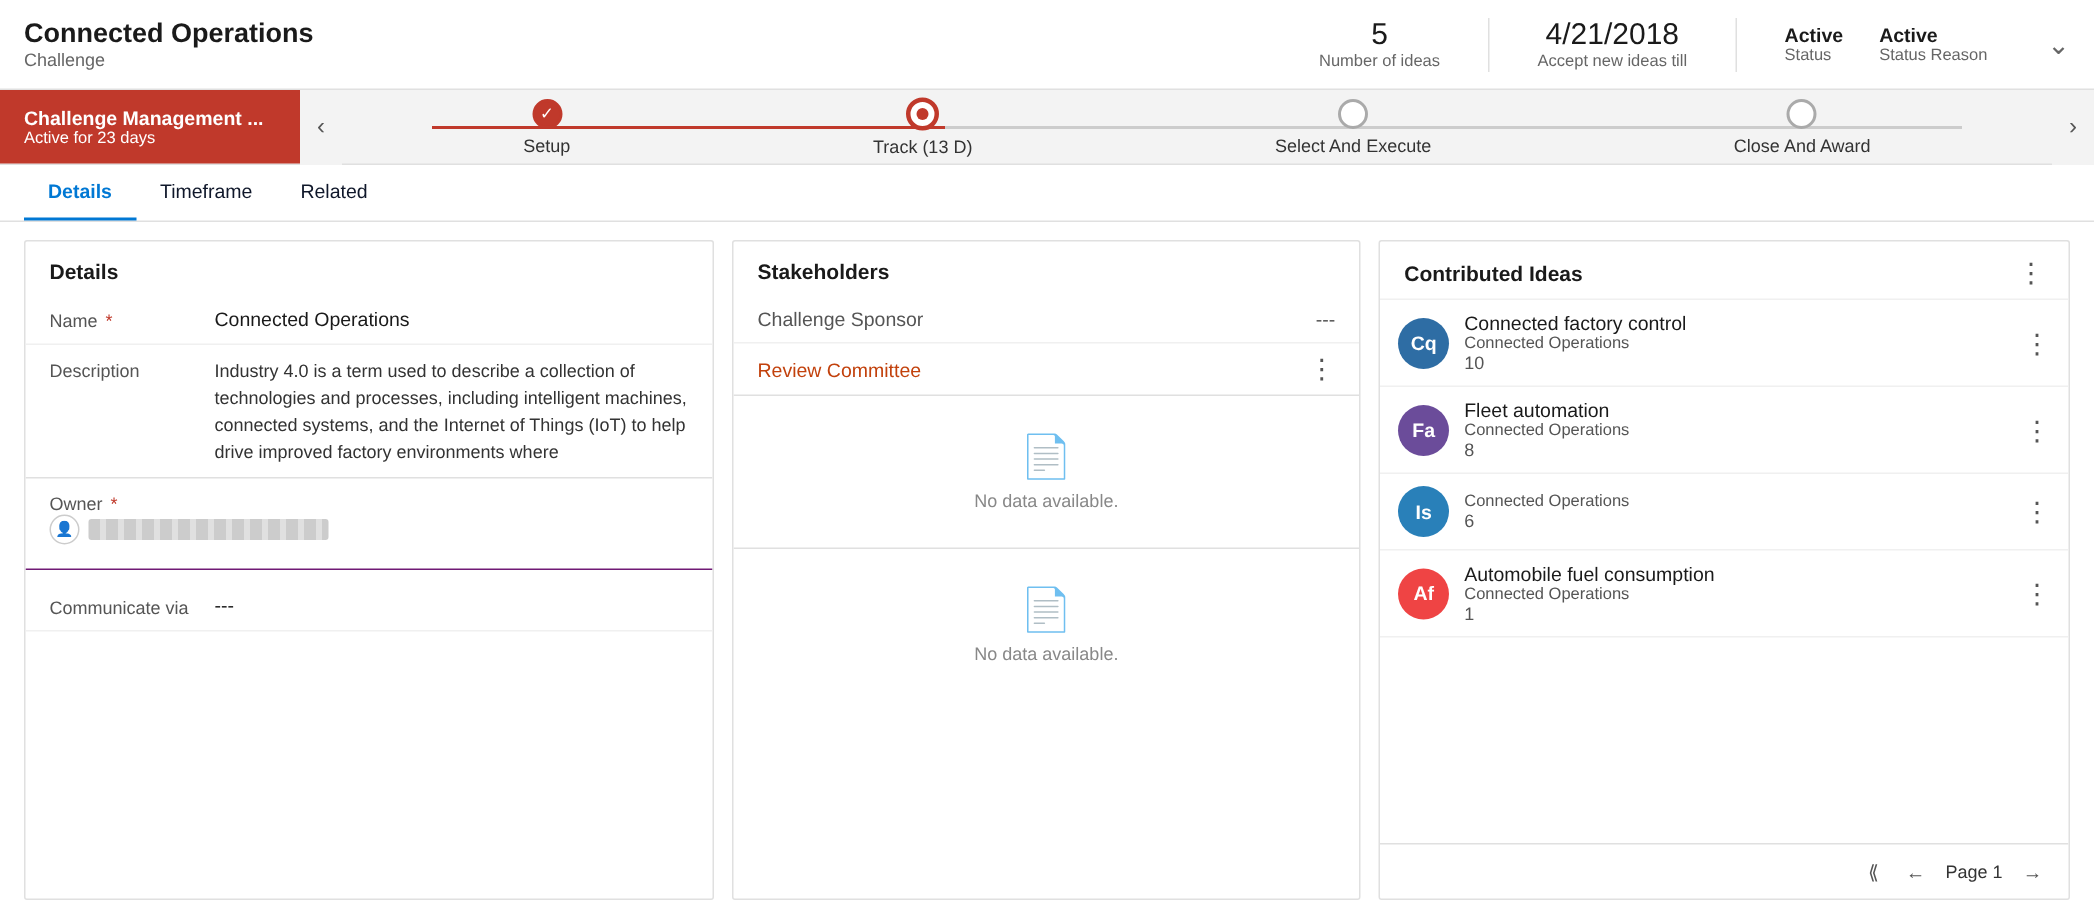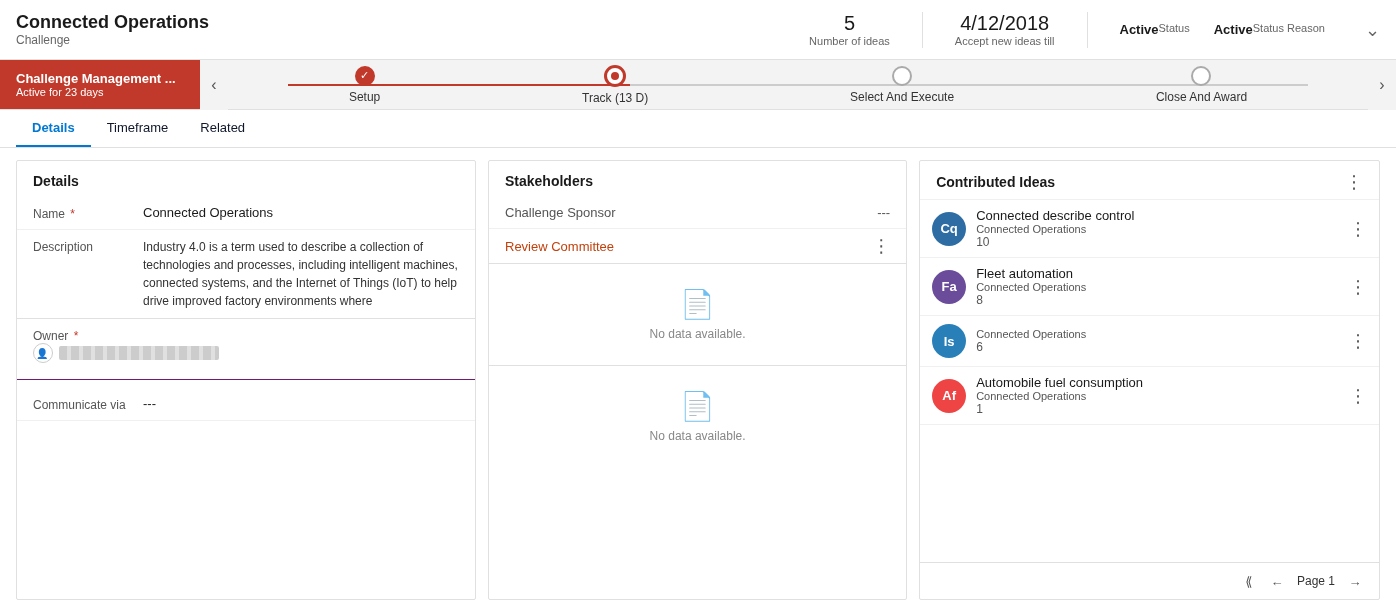--- a/index.html
+++ b/index.html
@@ -16,21 +16,21 @@
     }
     .header-title-block { flex: 1; }
     .header-app-title { font-size: 18px; font-weight: 600; color: #1a1a1a; }
     .header-subtitle { font-size: 12px; color: #666; }
     .header-meta { display: flex; align-items: center; gap: 32px; }
     .header-meta-item { text-align: center; }
     .header-meta-value { font-size: 20px; font-weight: 300; color: #1a1a1a; }
     .header-meta-label { font-size: 11px; color: #666; white-space: nowrap; }
     .header-meta-divider { width: 1px; height: 36px; background: #e0e0e0; }
     .header-status-block { display: flex; gap: 24px; align-items: flex-start; }
-    .header-status-item { display: flex; flex-direction: row; }
+    .header-status-item { display: flex; flex-direction: column; }
     .header-status-value { font-size: 13px; font-weight: 600; color: #1a1a1a; }
     .header-status-label { font-size: 11px; color: #666; }
     .header-chevron { font-size: 18px; color: #666; cursor: pointer; margin-left: 8px; }
 
     
     .stage-bar-wrapper {
       display: flex;
       align-items: center;
       background: #f3f3f3;
       border-bottom: 1px solid #e0e0e0;
@@ -338,21 +338,21 @@
     <div class="header-app-title">Connected Operations</div>
     <div class="header-subtitle">Challenge</div>
   </div>
   <div class="header-meta">
     <div class="header-meta-item">
       <div class="header-meta-value">5</div>
       <div class="header-meta-label">Number of ideas</div>
     </div>
     <div class="header-meta-divider"></div>
     <div class="header-meta-item">
-      <div class="header-meta-value">4/12/2018</div>
+      <div class="header-meta-value">4/21/2018</div>
       <div class="header-meta-label">Accept new ideas till</div>
     </div>
     <div class="header-meta-divider"></div>
     <div class="header-status-block">
       <div class="header-status-item">
         <div class="header-status-value">Active</div>
         <div class="header-status-label">Status</div>
       </div>
       <div class="header-status-item">
         <div class="header-status-value">Active</div>
@@ -457,21 +457,21 @@
 
   <div class="card ideas-card" style="display:flex; flex-direction:column;">
     <div style="display:flex; align-items:center; padding: 12px 16px 8px; border-bottom: 1px solid #f0f0f0; gap: 16px;">
       <div class="card-title" style="padding:0; flex:1;">Contributed Ideas</div>
       <div class="three-dots">⋮</div>
     </div>
     <div style="flex:1; overflow:auto;">
     <div class="idea-row">
     <div class="idea-avatar" style="background:#2e6da4">Cq</div>
     <div class="idea-info">
-      <div class="idea-title">Connected describe control</div>
+      <div class="idea-title">Connected factory control</div>
       <div class="idea-subtitle">Connected Operations</div>
       <div class="idea-count">10</div>
     </div>
     <div class="three-dots idea-menu">⋮</div>
   </div>
         <div class="idea-row">
     <div class="idea-avatar" style="background:#6b4c9a">Fa</div>
     <div class="idea-info">
       <div class="idea-title">Fleet automation</div>
       <div class="idea-subtitle">Connected Operations</div>

